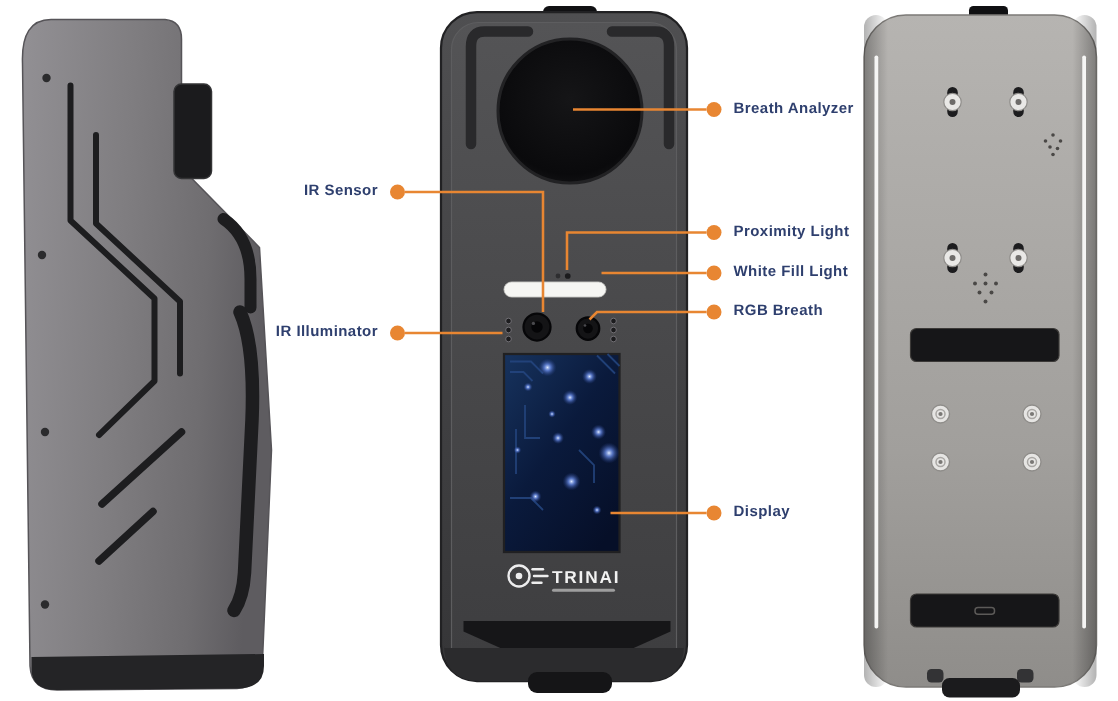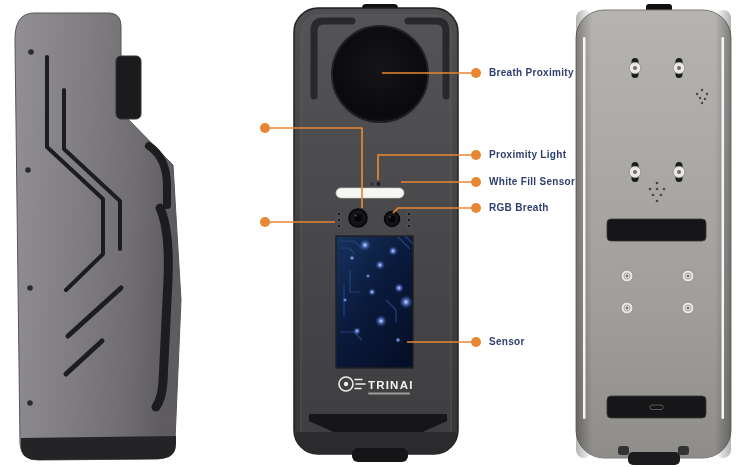--- a/index.html
+++ b/index.html
@@ -269,19 +269,21 @@
     <circle cx="476" cy="73" r="5"></circle>
     <circle cx="265" cy="128" r="5"></circle>
     <circle cx="476" cy="155" r="5"></circle>
     <circle cx="476" cy="182" r="5"></circle>
     <circle cx="476" cy="208" r="5"></circle>
     <circle cx="265" cy="222" r="5"></circle>
     <circle cx="476" cy="342" r="5"></circle>
   </g>
 </svg>
 
-<div class="callout-label" style="left:489px;top:67px">Breath Proximity</div>
+<div class="callout-label" style="left:489px;top:67px">Breath Analyzer</div>
+<div class="callout-label align-right" style="left:132px;top:122px;width:120px">IR Sensor</div>
 <div class="callout-label" style="left:489px;top:149px">Proximity Light</div>
-<div class="callout-label" style="left:489px;top:176px">White Fill Sensor</div>
+<div class="callout-label" style="left:489px;top:176px">White Fill Light</div>
 <div class="callout-label" style="left:489px;top:202px">RGB Breath</div>
-<div class="callout-label" style="left:489px;top:336px">Sensor</div>
+<div class="callout-label align-right" style="left:132px;top:216px;width:120px">IR Illuminator</div>
+<div class="callout-label" style="left:489px;top:336px">Display</div>
 
 </div>
 
 </body></html>

